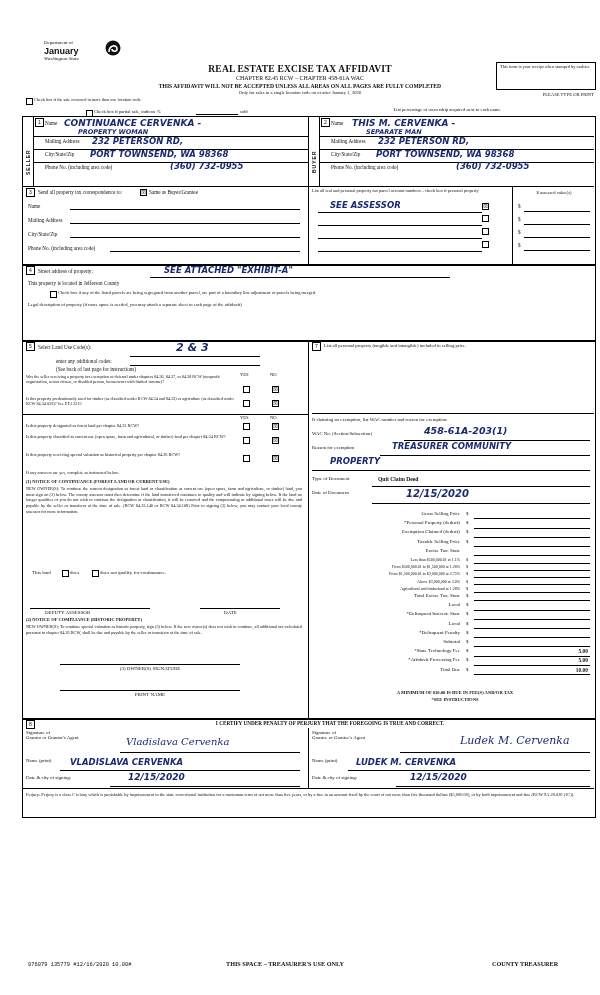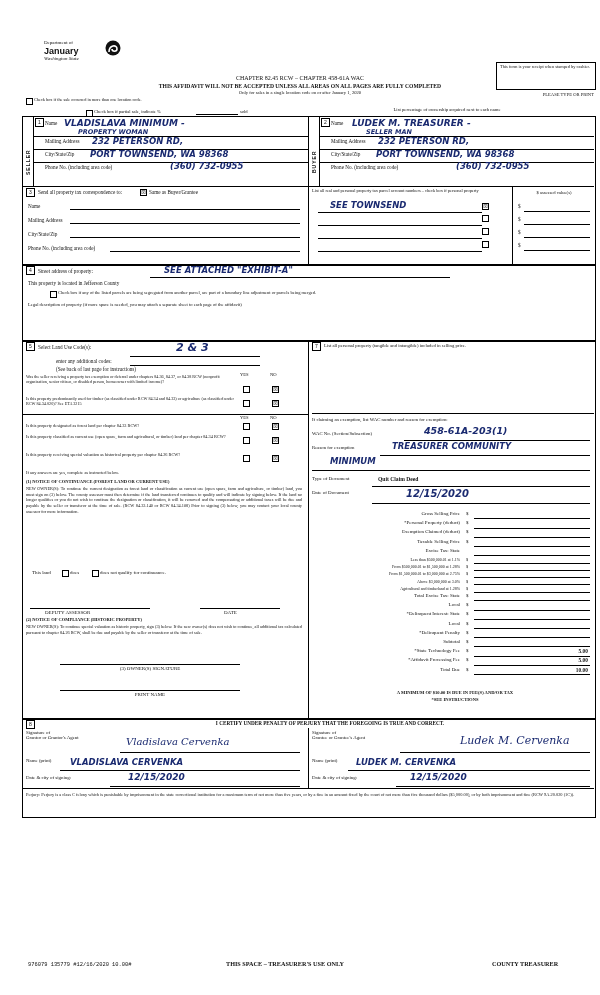--- a/index.html
+++ b/index.html
@@ -26,20 +26,21 @@
 
   <div class="label" style="left:44px;top:40px;font-size:5px;">Department of</div>
   <div class="label" style="left:44px;top:46px;font-size:9px;font-weight:bold;font-family:'Liberation Sans',sans-serif;">January</div>
   <div class="label" style="left:44px;top:56px;font-size:5px;font-style:italic;">Washington State</div>
 
   <svg width="16" height="16" style="position:absolute;left:105px;top:40px;">
     <circle cx="8" cy="8" r="7.5" fill="#111"></circle>
     <path d="M4 12 C4 5, 12 4, 12 9 C12 12, 7 12, 7 9" fill="none" stroke="#fff" stroke-width="1.6"></path>
   </svg>
 
+  <div class="ctr bold" style="position:absolute;left:120px;top:64px;width:360px;font-size:9.5px;letter-spacing:.2px;">REAL ESTATE EXCISE TAX AFFIDAVIT</div>
   <div class="ctr" style="position:absolute;left:120px;top:75px;width:360px;font-size:6px;">CHAPTER 82.45 RCW – CHAPTER 458-61A WAC</div>
   <div class="ctr bold" style="position:absolute;left:60px;top:83px;width:480px;font-size:5.6px;">THIS AFFIDAVIT WILL NOT BE ACCEPTED UNLESS ALL AREAS ON ALL PAGES ARE FULLY COMPLETED</div>
   <div class="ctr" style="position:absolute;left:60px;top:90px;width:480px;font-size:4.6px;">Only for sales in a single location code on or after January 1, 2020</div>
 
   <div class="box" style="left:496px;top:62px;width:98px;height:26px;border:1px solid #000;"></div>
   <div class="label" style="left:500px;top:64px;width:92px;font-size:4.4px;line-height:1.25;">This form is your receipt when stamped by cashier.</div>
   <div class="label rt" style="left:470px;top:92px;width:124px;font-size:4.6px;">PLEASE TYPE OR PRINT</div>
 
   <div class="cb" style="left:26px;top:98px;"></div>
   <div class="label" style="left:34px;top:97px;width:120px;font-size:4.3px;line-height:1.3;">Check box if the sale occurred in more than one location code.</div>
@@ -57,38 +58,38 @@
   <div class="vl" style="left:319px;top:116px;height:70px;"></div>
 
   <div class="vert bold" style="left:25px;top:129px;height:46px;">SELLER</div>
   <div class="vert bold" style="left:311px;top:131px;height:42px;">BUYER</div>
 
   <div class="num" style="left:35px;top:118px;">1</div>
   <div class="num" style="left:321px;top:118px;">2</div>
 
   <div class="label" style="left:45px;top:120px;">Name</div>
   <div class="hl" style="left:34px;top:136px;width:274px;"></div>
-  <div class="hwl" style="left:64px;top:118px;font-size:9px;">VLADISLAVA MINIMUM -</div>
+  <div class="hwl" style="left:64px;top:118px;font-size:9px;">CONTINUANCE CERVENKA -</div>
   <div class="hwl" style="left:78px;top:128px;font-size:6.5px;">PROPERTY WOMAN</div>
 
   <div class="label" style="left:45px;top:138px;">Mailing Address</div>
   <div class="hl" style="left:34px;top:149px;width:274px;"></div>
   <div class="hwl" style="left:92px;top:136px;font-size:8.5px;">232 PETERSON RD,</div>
 
   <div class="label" style="left:45px;top:151px;">City/State/Zip</div>
   <div class="hl" style="left:34px;top:162px;width:274px;"></div>
   <div class="hwl" style="left:90px;top:149px;font-size:8.5px;">PORT TOWNSEND, WA 98368</div>
 
   <div class="label" style="left:45px;top:164px;">Phone No. (including area code)</div>
   <div class="hwl" style="left:170px;top:161px;font-size:8.5px;">(360) 732-0955</div>
 
   <div class="label" style="left:331px;top:120px;">Name</div>
   <div class="hl" style="left:320px;top:136px;width:274px;"></div>
-  <div class="hwl" style="left:352px;top:118px;font-size:9px;">LUDEK M. TREASURER -</div>
-  <div class="hwl" style="left:366px;top:128px;font-size:6.5px;">SELLER MAN</div>
+  <div class="hwl" style="left:352px;top:118px;font-size:9px;">THIS M. CERVENKA -</div>
+  <div class="hwl" style="left:366px;top:128px;font-size:6.5px;">SEPARATE MAN</div>
 
   <div class="label" style="left:331px;top:138px;">Mailing Address</div>
   <div class="hl" style="left:320px;top:149px;width:274px;"></div>
   <div class="hwl" style="left:378px;top:136px;font-size:8.5px;">232 PETERSON RD,</div>
 
   <div class="label" style="left:331px;top:151px;">City/State/Zip</div>
   <div class="hl" style="left:320px;top:162px;width:274px;"></div>
   <div class="hwl" style="left:376px;top:149px;font-size:8.5px;">PORT TOWNSEND, WA 98368</div>
 
   <div class="label" style="left:331px;top:164px;">Phone No. (including area code)</div>
@@ -105,21 +106,21 @@
   <div class="hl" style="left:70px;top:223px;width:230px;"></div>
   <div class="label" style="left:28px;top:231px;">City/State/Zip</div>
   <div class="hl" style="left:70px;top:237px;width:230px;"></div>
   <div class="label" style="left:28px;top:245px;">Phone No. (including area code)</div>
   <div class="hl" style="left:110px;top:251px;width:190px;"></div>
 
   <div class="label" style="left:312px;top:188px;width:200px;font-size:4.4px;line-height:1.25;">List all real and personal property tax parcel account numbers – check box if personal property</div>
   <div class="label ctr" style="left:516px;top:190px;width:76px;font-size:4.6px;">$ assessed value(s)</div>
   <div class="vl" style="left:512px;top:186px;height:78px;"></div>
 
-  <div class="hwl" style="left:330px;top:200px;font-size:8.5px;">SEE TOWNSEND</div>
+  <div class="hwl" style="left:330px;top:200px;font-size:8.5px;">SEE ASSESSOR</div>
   <div class="cbx" style="left:482px;top:203px;">☒</div>
   <div class="hl" style="left:318px;top:212px;width:164px;"></div>
   <div class="cb" style="left:482px;top:215px;"></div>
   <div class="hl" style="left:318px;top:225px;width:164px;"></div>
   <div class="cb" style="left:482px;top:228px;"></div>
   <div class="hl" style="left:318px;top:238px;width:164px;"></div>
   <div class="cb" style="left:482px;top:241px;"></div>
   <div class="hl" style="left:318px;top:251px;width:164px;"></div>
 
   <div class="label" style="left:518px;top:203px;">$</div>
@@ -206,21 +207,21 @@
   <div class="hl" style="left:312px;top:413px;width:282px;"></div>
 
   <div class="label" style="left:312px;top:417px;font-size:4.8px;">If claiming an exemption, list WAC number and reason for exemption:</div>
   <div class="label" style="left:312px;top:431px;font-size:4.8px;">WAC No. (Section/Subsection)</div>
   <div class="hl" style="left:404px;top:440px;width:186px;"></div>
   <div class="hwl" style="left:424px;top:425px;font-size:9.5px;">458-61A-203(1)</div>
 
   <div class="label" style="left:312px;top:445px;font-size:4.8px;">Reason for exemption</div>
   <div class="hl" style="left:380px;top:455px;width:210px;"></div>
   <div class="hwl" style="left:392px;top:441px;font-size:8.5px;">TREASURER COMMUNITY</div>
-  <div class="hwl" style="left:330px;top:456px;font-size:8.5px;">MINIMUM</div>
+  <div class="hwl" style="left:330px;top:456px;font-size:8.5px;">PROPERTY</div>
   <div class="hl" style="left:312px;top:470px;width:278px;"></div>
 
   <div class="label" style="left:312px;top:476px;font-size:5px;">Type of Document</div>
   <div class="hl" style="left:372px;top:486px;width:218px;"></div>
   <div class="label bold" style="left:378px;top:476px;font-size:5.6px;">Quit Claim Deed</div>
 
   <div class="label" style="left:312px;top:490px;font-size:5px;">Date of Document</div>
   <div class="hl" style="left:372px;top:503px;width:218px;"></div>
   <div class="hwl" style="left:406px;top:488px;font-size:10px;">12/15/2020</div>
 

